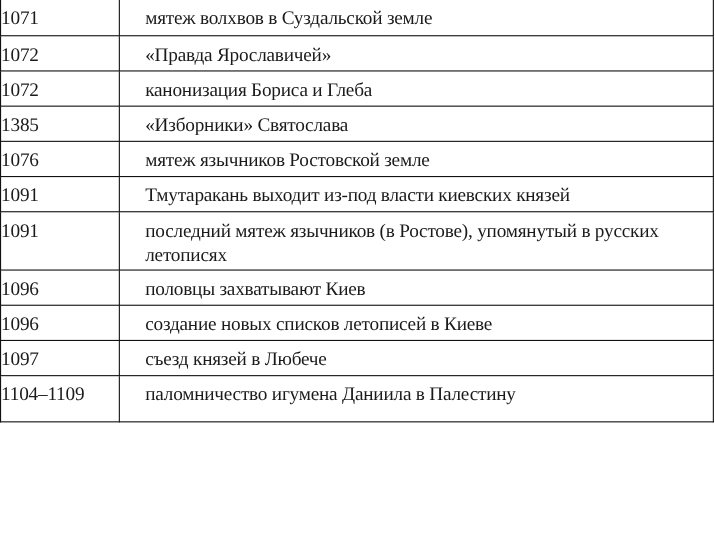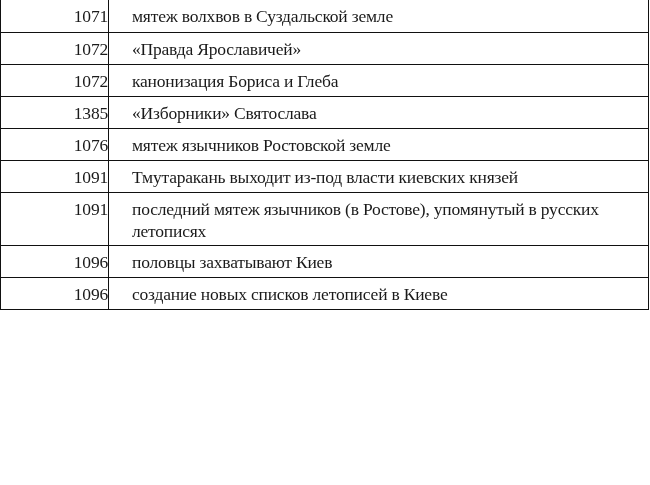--- a/index.html
+++ b/index.html
@@ -14,21 +14,21 @@
     letter-spacing: -0.2px;
   }
   .chron-table td {
     border: 1.3px solid #111;
     padding: 0;
     vertical-align: top;
     line-height: 22px;
   }
   .chron-table td.year {
     width: 107px;
-    text-align: right;
+    text-align: left;
     padding-top: 5px;
   }
   .chron-table td.event {
     padding-left: 23px;
     padding-top: 5px;
     padding-right: 8px;
     margin-top: 28px;
   }
   .chron-table tr { height: 32px; }
   .chron-table tr.tall { height: 53px; }
@@ -69,14 +69,22 @@
       <td class="event">последний мятеж язычников (в Ростове), упомянутый в русских летописях</td>
     </tr>
     <tr>
       <td class="year">1096</td>
       <td class="event">половцы захватывают Киев</td>
     </tr>
     <tr>
       <td class="year">1096</td>
       <td class="event">создание новых списков летописей в Киеве</td>
     </tr>
+    <tr>
+      <td class="year">1097</td>
+      <td class="event">съезд князей в Любече</td>
+    </tr>
+    <tr class="last">
+      <td class="year">1104–1109</td>
+      <td class="event">паломничество игумена Даниила в Палестину</td>
+    </tr>
   </tbody>
 </table>
 
 </body></html>

